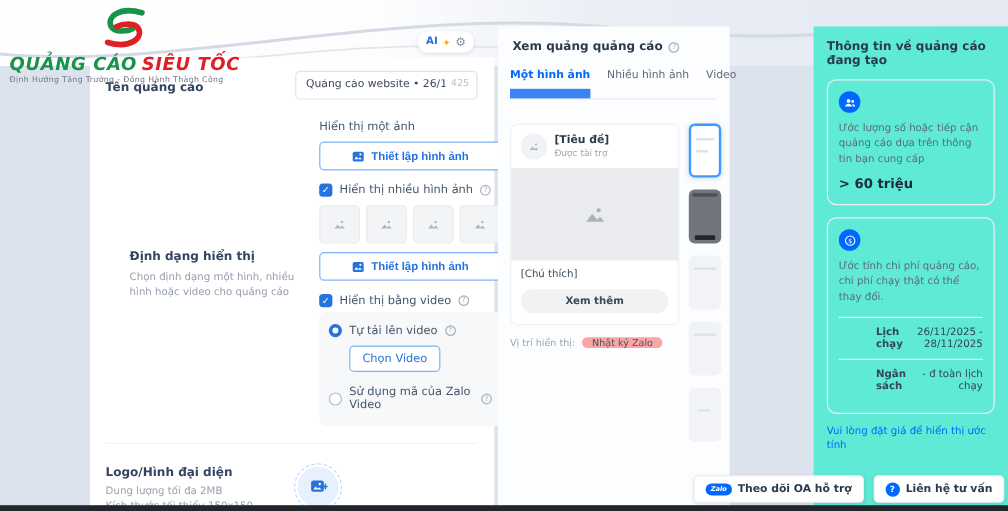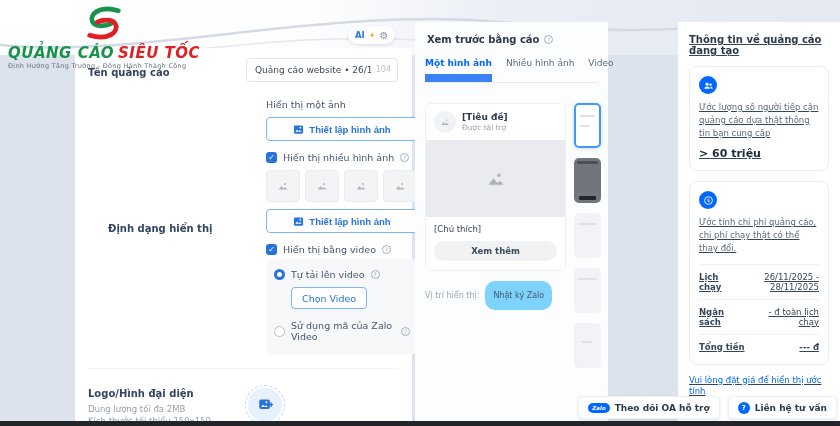--- a/index.html
+++ b/index.html
@@ -30,21 +30,21 @@
     background:#fff; border-radius:9px; display:flex; align-items:center; gap:4px;
     box-shadow:0 1px 3px rgba(40,60,90,.15); z-index:5; cursor:pointer;
   }
   .ai-pill .ai-txt { color:#2673dd; font-size:8.5px; font-weight:bold; }
   .ai-pill .spark { color:#f5a623; font-size:8px; }
   .ai-pill .gear { color:#8a94a3; font-size:10px; }
 
   
   .form-panel { position:absolute; left:75px; top:48px; width:337px; height:373px; background:#fff; padding:8px 14px 10px 13px; }
   .preview-panel { position:absolute; left:415px; top:22px; width:193px; height:399px; background:#fcfdfe; padding:8px 10px; }
-  .info-panel { position:absolute; left:678px; top:22px; width:162px; height:399px; background:#ffffff; padding:12px 11px;text-decoration:underline; }
+  .info-panel { position:absolute; left:678px; top:22px; width:162px; height:399px; background:#5eead4; padding:12px 11px; }
   .bottom-bar { position:absolute; left:0; bottom:0; width:840px; height:5px; background:#22252a; }
 
   
   .frow { display:flex; align-items:center; }
   .fl { width:158px; padding-top:5px; flex:none; }
   .fc { width:152px; flex:none; }
   .flabel { font-size:10px; font-weight:bold; color:#344563; line-height:1.3; }
   .fdesc { font-size:8.5px; color:#96a0ae; line-height:1.45; margin-top:4px; }
 
   .tinput { position:relative; }
@@ -105,39 +105,39 @@
   .ad-card { width:141px; background:#fff; border:1px solid #eef1f4; border-radius:6px; overflow:hidden; flex:none; }
   .ad-head { display:flex; align-items:center; gap:6px; padding:7px 8px; }
   .avatar { width:22px; height:22px; border-radius:50%; background:#f0f2f5; display:flex; align-items:center; justify-content:center; flex:none; }
   .ad-title { font-size:9px; font-weight:bold; color:#2b3a4d; line-height:1.25; }
   .ad-sub { font-size:7.5px; color:#9aa5b2; }
   .ad-media { height:77px; background:#e9ebee; display:flex; align-items:center; justify-content:center; }
   .ad-caption { font-size:8.5px; color:#3c4a5c; padding:7px 8px 0; }
   .ad-cta { margin:7px 8px 9px; height:20px; border-radius:11px; background:#f1f2f4; display:flex; align-items:center; justify-content:center; font-size:8.5px; font-weight:bold; color:#3c4a5c; cursor:pointer; }
   .pos-row { display:flex; align-items:center; gap:6px; margin-top:10px; }
   .pos-label { font-size:8px; color:#9aa5b2; }
-  .pos-pill { font-size:8px; color:#44566c; background:#7dd3fc; border-radius:10px; padding:10px 8px; }
+  .pos-pill { font-size:8px; color:#44566c; background:#fca5a5; border-radius:10px; padding:0 8px; }
   .rail { display:flex; flex-direction:column; gap:10px; width:30px; }
   .thumb { width:27px; height:45px; border-radius:5px; background:#f1f3f6; position:relative; cursor:pointer; flex:none; }
   .thumb.sel { background:#fff; border:2px solid #3d9bff; box-shadow:0 1px 4px rgba(40,80,160,.18); }
   .thumb.dark { background:#71767d; }
   .thumb.dark::before { content:""; position:absolute; left:3px; top:3px; right:3px; height:3px; background:#4d5157; border-radius:1px; }
   .thumb.dark::after { content:""; position:absolute; left:5px; bottom:3px; right:5px; height:4px; background:#23262a; border-radius:1px; }
   .thumb .mini { position:absolute; left:4px; top:10px; right:4px; height:2px; background:#dde2e9; border-radius:1px; }
   .thumb .mini2 { position:absolute; left:4px; top:20px; width:10px; height:2px; background:#dde2e9; border-radius:1px; }
 
   
   .info-title { font-size:10px; font-weight:bold; color:#2b3a4d; margin-bottom:10px; }
   .info-card { border:1px solid #eaeef3; border-radius:8px; padding:9px 9px 10px; margin-bottom:10px; }
   .icircle { width:18px; height:18px; border-radius:50%; background:#0068ff; display:flex; align-items:center; justify-content:center; margin-bottom:7px; }
   .info-desc { font-size:8.5px; color:#5a6b80; line-height:1.5; }
   .info-value { font-size:11px; font-weight:bold; color:#1c2b3a; margin-top:8px; }
   .stat-row { display:flex; justify-content:space-between; align-items:center; border-top:1px solid #eef1f5; padding:7px 0; margin-top:0; }
   .stat-rows { margin-top:9px; }
-  .stat-label { font-size:8.5px; font-weight:bold; color:#33475c; }
+  .stat-label { font-size:8.5px; font-weight:bold; color:#33475c;margin-left:31px; }
   .stat-value { font-size:8.5px; color:#33475c; text-align:right; }
   .stat-value.bold { font-weight:bold; }
   .info-note { font-size:8.5px; color:#0068ff; margin-top:4px; cursor:pointer; line-height:1.4; }
 
   .footer-btns { position:absolute; right:3px; bottom:7px; display:flex; gap:8px; z-index:6; }
   .fbtn {
     height:23px; background:#fff; border:1px solid #eef0f4; border-radius:4px;
     box-shadow:0 1px 3px rgba(40,60,90,.12); display:flex; align-items:center; gap:5px;
     padding:0 9px; font-size:9px; font-weight:bold; color:#2b3a4d; cursor:pointer; font-family:inherit;
   }
@@ -175,28 +175,29 @@
 
   <div class="form-panel">
 
     <div class="frow" style="margin-top:2px;">
       <div class="fl">
           <div class="flabel">Tên quảng cáo</div>
         </div>
       <div class="fc">
         <div class="tinput">
           <input type="text" value="Quảng cáo website • 26/11 08:45" style="">
-          <span class="counter">104</span>
+          <span class="counter">425</span>
         </div>
       </div>
     </div>
 
     <div class="frow mt16">
       <div class="fl">
         <div class="flabel">Định dạng hiển thị</div>
+        <div class="fdesc">Chọn định dạng một hình, nhiều hình hoặc video cho quảng cáo</div>
       </div>
       <div class="fc">
         <div class="sub" style="margin-top:2px;">Hiển thị một ảnh</div>
 
         <button class="blue-btn">
           <svg width="11" height="11" viewBox="0 0 24 24">
               <rect x="2" y="3" width="20" height="18" rx="3" fill="#2673dd"></rect>
               <path d="M5 17l4-5 3 4 3-3 4 4H5z" fill="#fff"></path>
               <circle cx="16" cy="8" r="2" fill="#fff"></circle>
             </svg>
@@ -281,21 +282,21 @@
               <path d="M21 9v6M18 12h6" stroke="#2673dd" stroke-width="2" stroke-linecap="round"></path>
             </svg>
         </div>
       </div>
     </div>
 
   </div>
 
   <div class="preview-panel">
     <div class="pv-head">
-      <span class="pv-title">Xem trước bằng cáo</span>
+      <span class="pv-title">Xem quảng quảng cáo</span>
       <span class="help">?</span>
     </div>
     <div class="pv-tabs">
       <div class="pv-tab active">Một hình ảnh</div>
       <div class="pv-tab">Nhiều hình ảnh</div>
       <div class="pv-tab">Video</div>
     </div>
 
     <div class="pv-body">
       <div>
@@ -351,44 +352,40 @@
 
     <div class="info-card">
       <div class="icircle">
         <svg width="11" height="11" viewBox="0 0 24 24">
             <circle cx="9" cy="9" r="3.4" fill="#fff"></circle>
             <circle cx="16.5" cy="10" r="2.6" fill="#fff"></circle>
             <path d="M3 19c0-3.2 2.8-5 6-5s6 1.8 6 5H3z" fill="#fff"></path>
             <path d="M16 14.4c2.6.2 5 1.7 5 4.6h-4" fill="#fff"></path>
           </svg>
       </div>
-      <div class="info-desc">Ước lượng số người tiếp cận quảng cáo dựa thật thông tin bạn cung cấp</div>
+      <div class="info-desc">Ước lượng số hoặc tiếp cận quảng cáo dựa trên thông tin bạn cung cấp</div>
       <div class="info-value">&gt; 60 triệu</div>
     </div>
 
     <div class="info-card">
       <div class="icircle">
         <svg width="11" height="11" viewBox="0 0 24 24">
             <circle cx="12" cy="12" r="8.5" fill="none" stroke="#fff" stroke-width="2"></circle>
             <text x="12" y="16" font-size="11" fill="#fff" text-anchor="middle" font-family="DejaVu Sans, sans-serif">$</text>
           </svg>
       </div>
       <div class="info-desc">Ước tính chi phí quảng cáo, chi phí chạy thật có thể thay đổi.</div>
       <div class="stat-rows">
         <div class="stat-row">
           <span class="stat-label">Lịch chạy</span>
           <span class="stat-value">26/11/2025 - 28/11/2025</span>
         </div>
         <div class="stat-row">
           <span class="stat-label">Ngân sách</span>
           <span class="stat-value">- đ toàn lịch chạy</span>
-        </div>
-        <div class="stat-row" style="padding-bottom:2px;">
-          <span class="stat-label">Tổng tiền</span>
-          <span class="stat-value bold">--- đ</span>
         </div>
       </div>
     </div>
 
     <div class="info-note">Vui lòng đặt giá để hiển thị ước tính</div>
   </div>
 
   <div class="footer-btns">
     <button class="fbtn">
       <span class="zalo-pill">Zalo</span>

